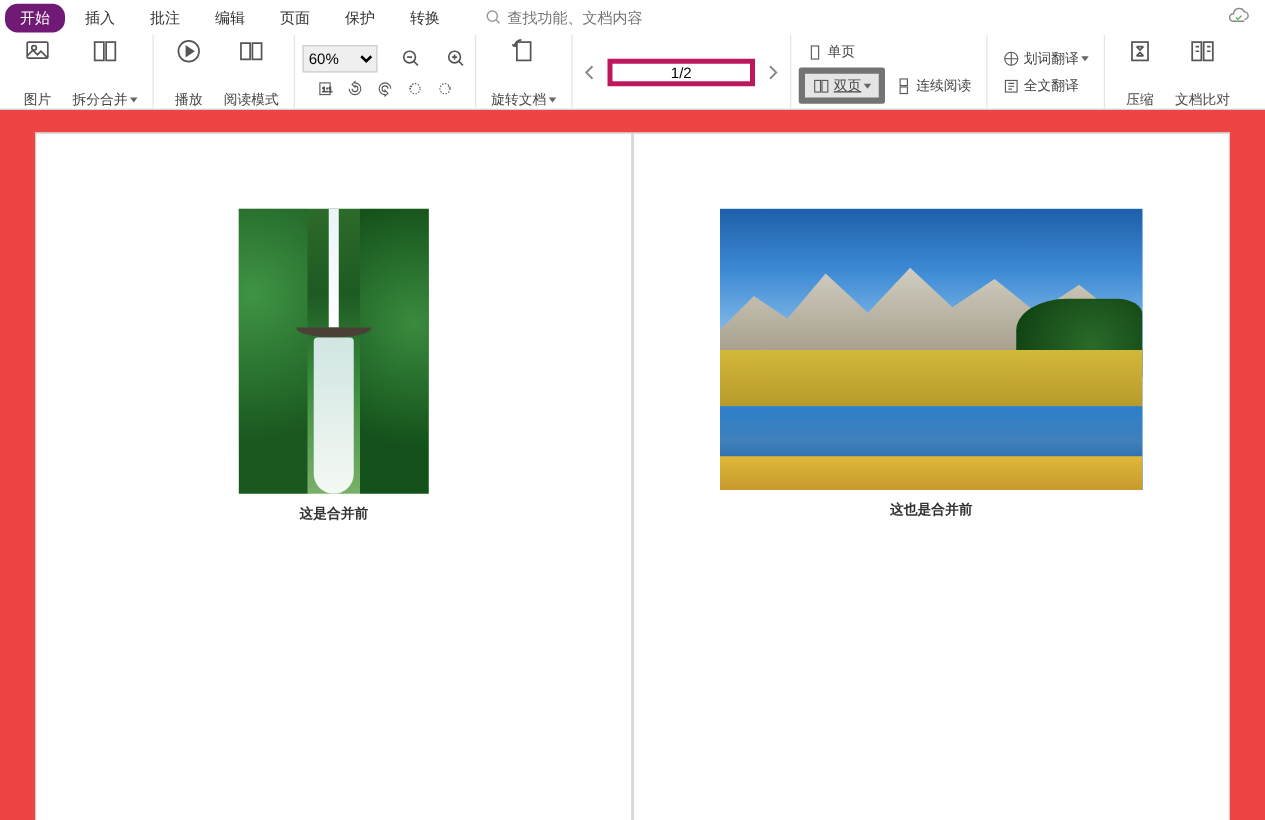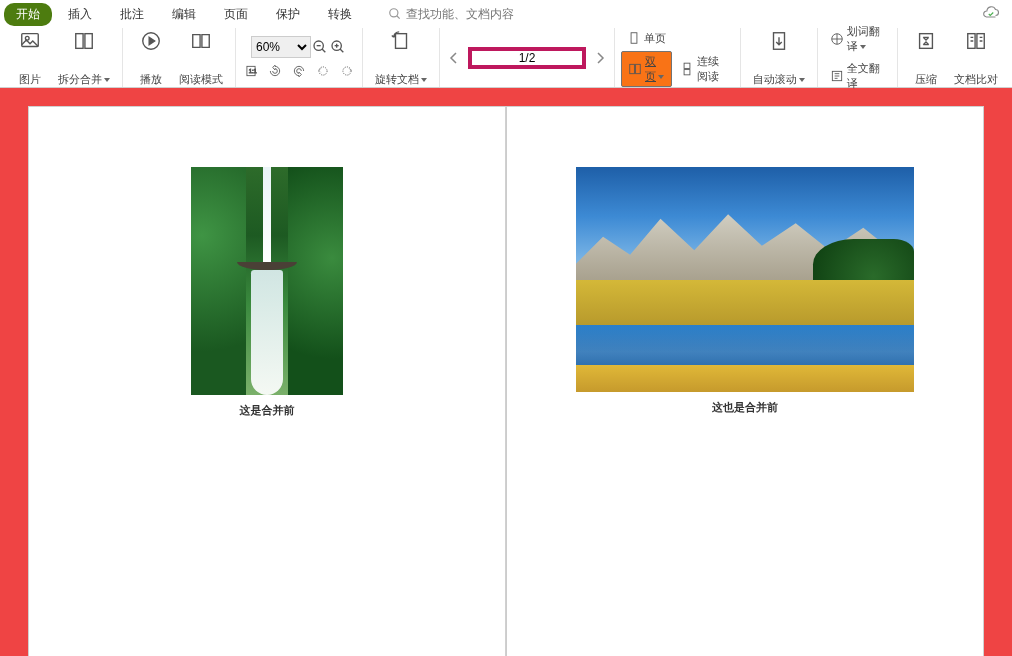--- a/index.html
+++ b/index.html
@@ -1,36 +1,36 @@
 <!DOCTYPE html>
 <html><head>
   <meta charset="utf-8">
   <style>
     * { margin: 0; padding: 0; box-sizing: border-box; font-family: "Microsoft YaHei", sans-serif; }
     body { background: #fff; font-size: 12px; color: #333; overflow: hidden; width: 1012px; height: 656px; }
 
     
     .menubar { display: flex; align-items: center; height: 28px; padding: 0 4px; gap: 4px; }
     .menubar-item { padding: 3px 12px; cursor: pointer; border-radius: 10px; }
-    .menubar-item.active { background: #4d7c0f; color: #fff; }
+    .menubar-item.active { background: #701a75; color: #fff; }
     .menubar-search { display: flex; align-items: center; margin-left: 20px; color: #999; gap: 4px; justify-content: center; }
     .menubar-search input { border: none; outline: none; font-size: 12px; color: #999; width: 140px; }
     .cloud-icon { margin-left: auto; margin-right: 8px; color: #888; }
 
     
     .toolbar { display: flex; align-items: stretch; height: 60px; border-bottom: 1px solid #d0d0d0; padding: 0 2px; }
     .toolgroup { display: flex; align-items: center; padding: 0 6px; border-left: 1px solid #e5e5e5; }
     .toolgroup:first-child { border-left: none; }
     .toolbtn-v { display: flex; flex-direction: column; align-items: center; justify-content: center; gap: 19px; padding: 0 6px; cursor: pointer; min-width: 44px; }
     .toolbtn-v .icon { height: 24px; display: flex; align-items: center; justify-content: center; color: #555; }
     .toolbtn-v .lbl { font-size: 11px; color: #444; white-space: nowrap; }
     .toolbtn-s { display: flex; align-items: center; gap: 3px; padding: 2px 6px; cursor: pointer; border-radius: 2px; font-size: 11px; color: #444; }
-    .toolbtn-s.active { background: #f97316; border: 1px solid #737373; text-decoration: underline; }
+    .toolbtn-s.active { background: #e5e5e5; border: 5px solid #737373; text-decoration: underline; }
     .toolbtn-s .icon { color: #555; }
-    .zoom-select { display: flex; align-items: center; gap: 0; }
+    .zoom-select { display: flex; align-items: center; gap: 18px; }
     .zoom-select select { height: 22px; font-size: 12px; width: 60px; border: 1px solid #ccc; }
     .zicon { width: 18px; height: 18px; display: flex; align-items: center; justify-content: center; cursor: pointer; color: #555; }
     .row2col { display: flex; flex-direction: column; gap: 2px; }
     .row2col .row { display: flex; gap: 6px; }
     .pagebox { display: flex; align-items: center; gap: 6px; }
     .pagebox .arrow { width: 16px; height: 16px; display:flex; align-items:center; justify-content:center; cursor:pointer; color:#888; }
     .pagebox input { width: 118px; height: 22px; text-align: center; font-size: 12px; border: 4px solid #be185d; }
     .viewbtns { display: flex; flex-direction: column; gap: 3px; justify-content: center; }
     .dropdown-caret::after { content: ""; display:inline-block; margin-left:2px; border-left:3px solid transparent; border-right:3px solid transparent; border-top:4px solid #666; vertical-align: middle; }
 
@@ -240,31 +240,20 @@
                 <rect x="7" y="2" width="10" height="9"></rect>
                 <rect x="7" y="13" width="10" height="9"></rect>
               </svg>
             </span>
           <span>连续阅读</span>
         </div>
       </div>
     </div>
   </div>
 
-  <div class="toolgroup">
-    <div class="toolbtn-v">
-      <span class="icon">
-          <svg width="22" height="22" viewBox="0 0 24 24" fill="none" stroke="#555" stroke-width="1.5">
-            <rect x="6" y="3" width="12" height="18"></rect>
-            <path d="M12 8v8M9 13l3 3 3-3"></path>
-          </svg>
-        </span>
-      <span class="lbl dropdown-caret">自动滚动</span>
-    </div>
-  </div>
 
   <div class="toolgroup">
     <div class="viewbtns">
       <div class="toolbtn-s">
         <span class="icon">
             <svg width="14" height="14" viewBox="0 0 24 24" fill="none" stroke="#555" stroke-width="1.5">
               <circle cx="12" cy="12" r="9"></circle>
               <path d="M12 3v18M3 12h18"></path>
             </svg>
           </span>

